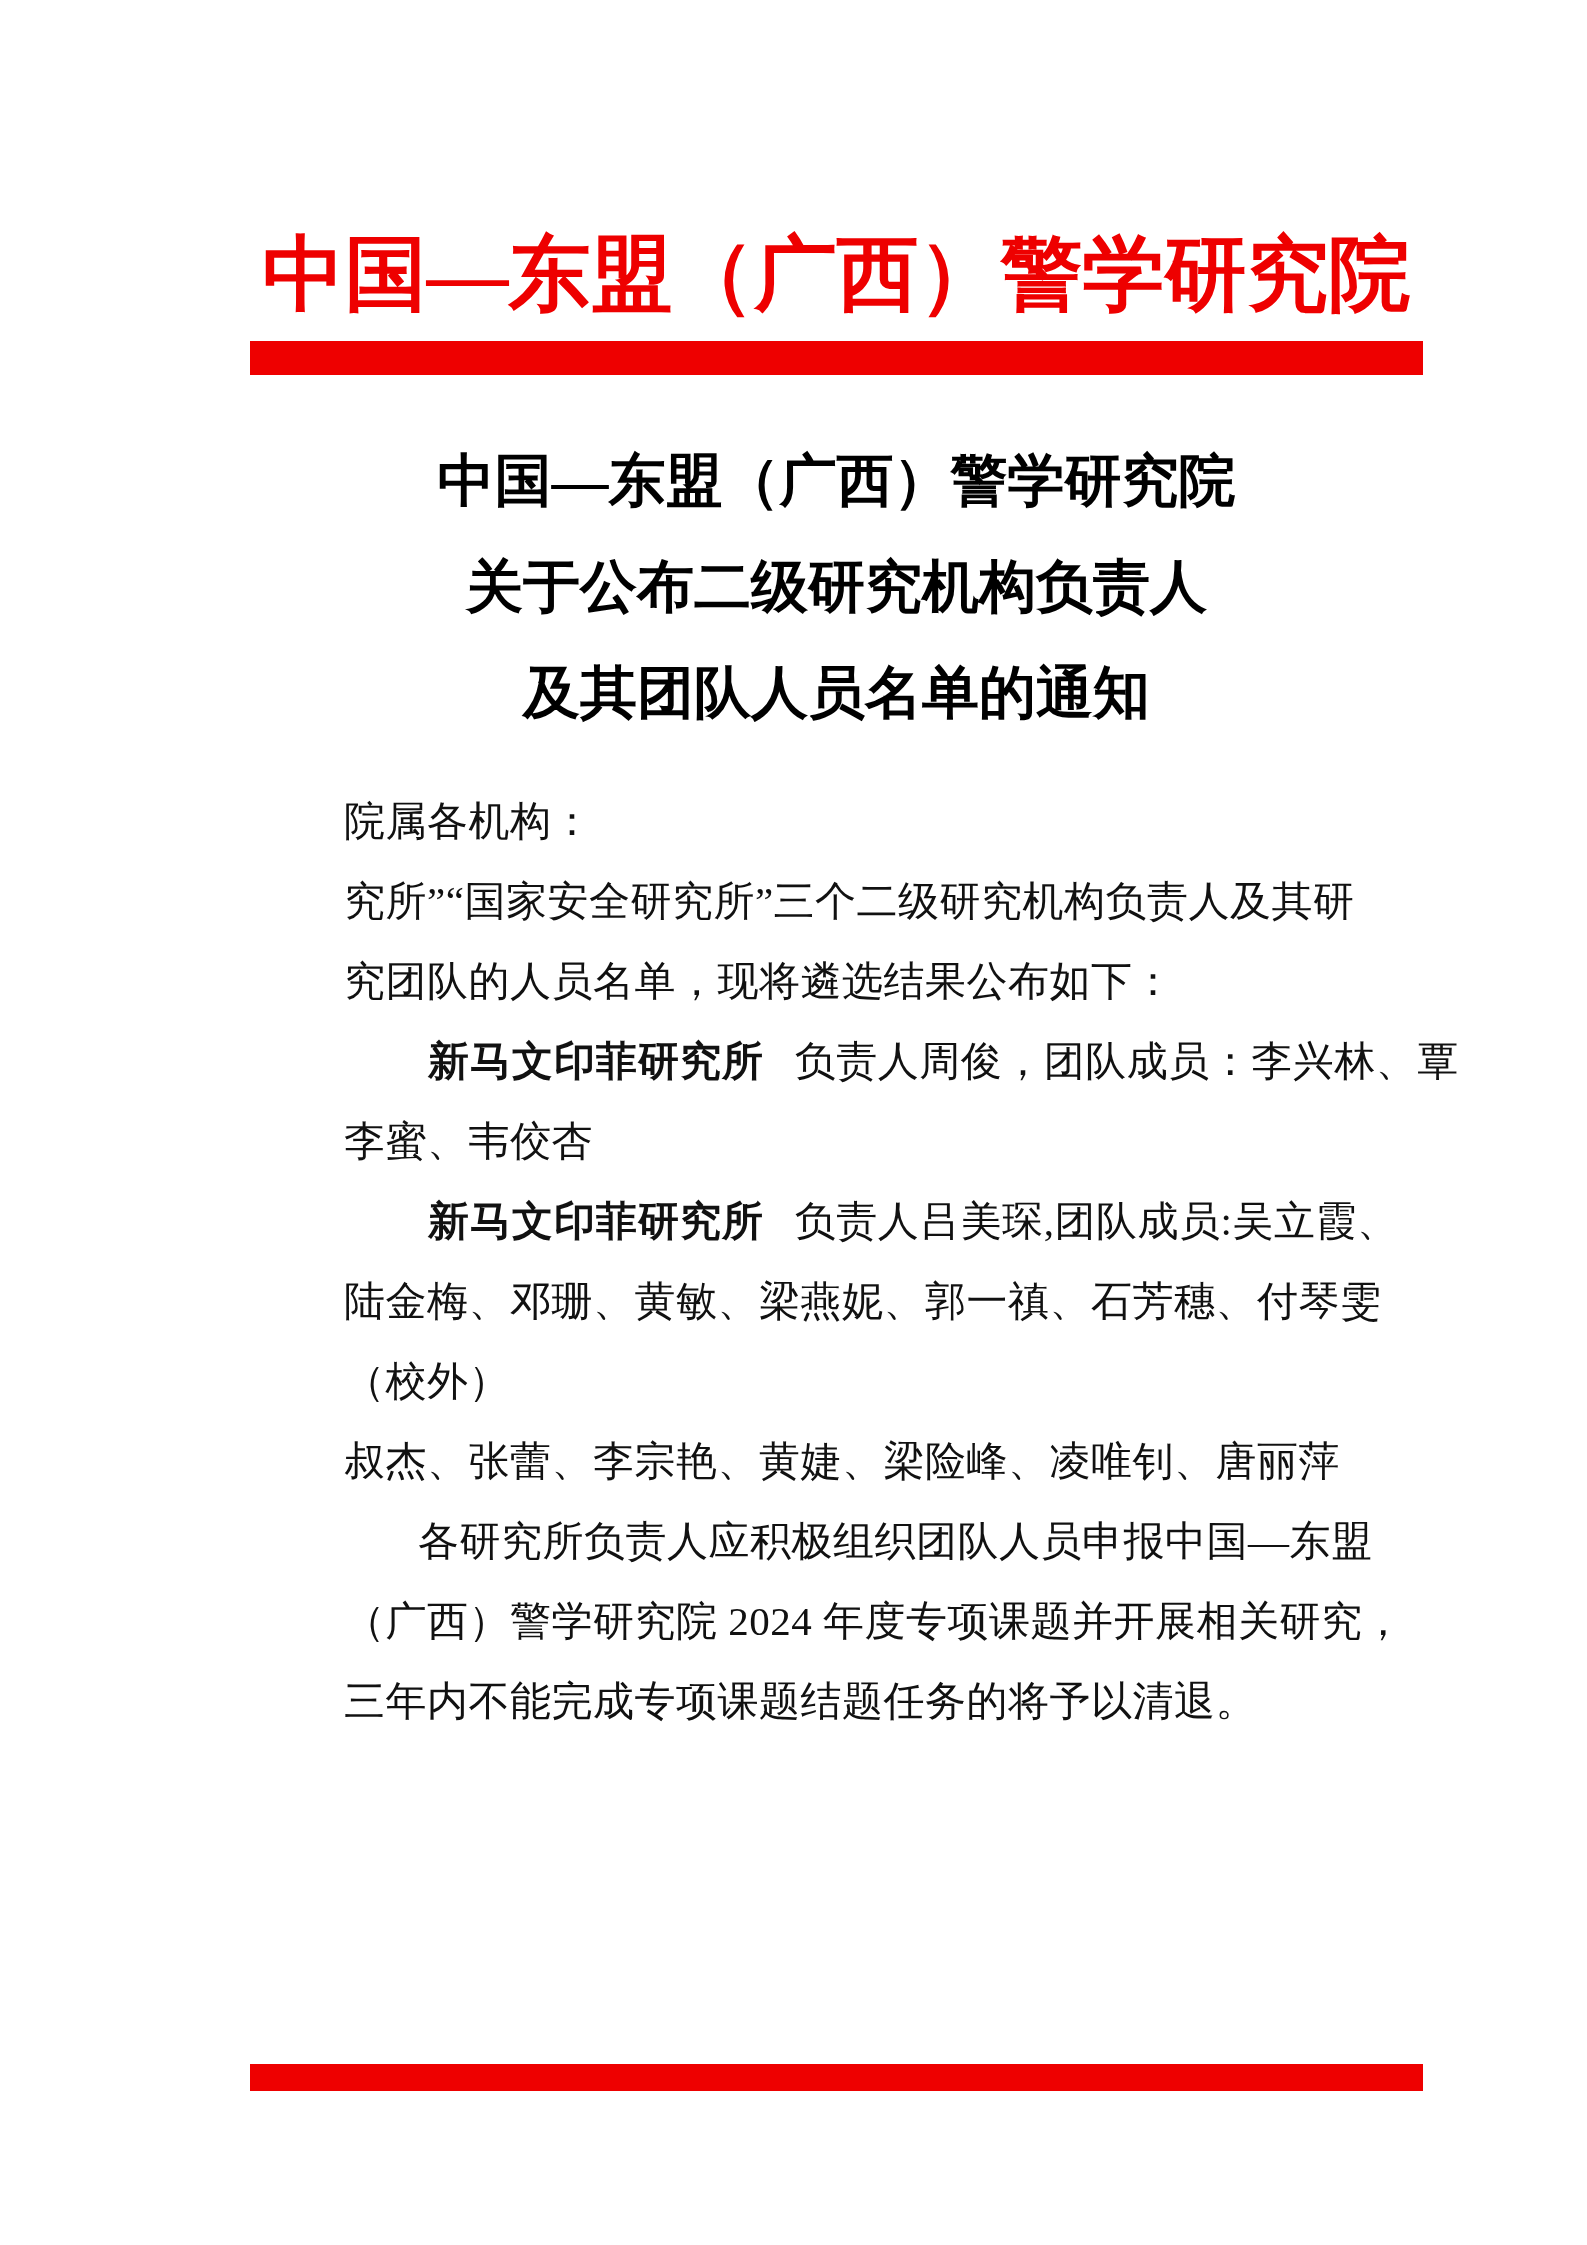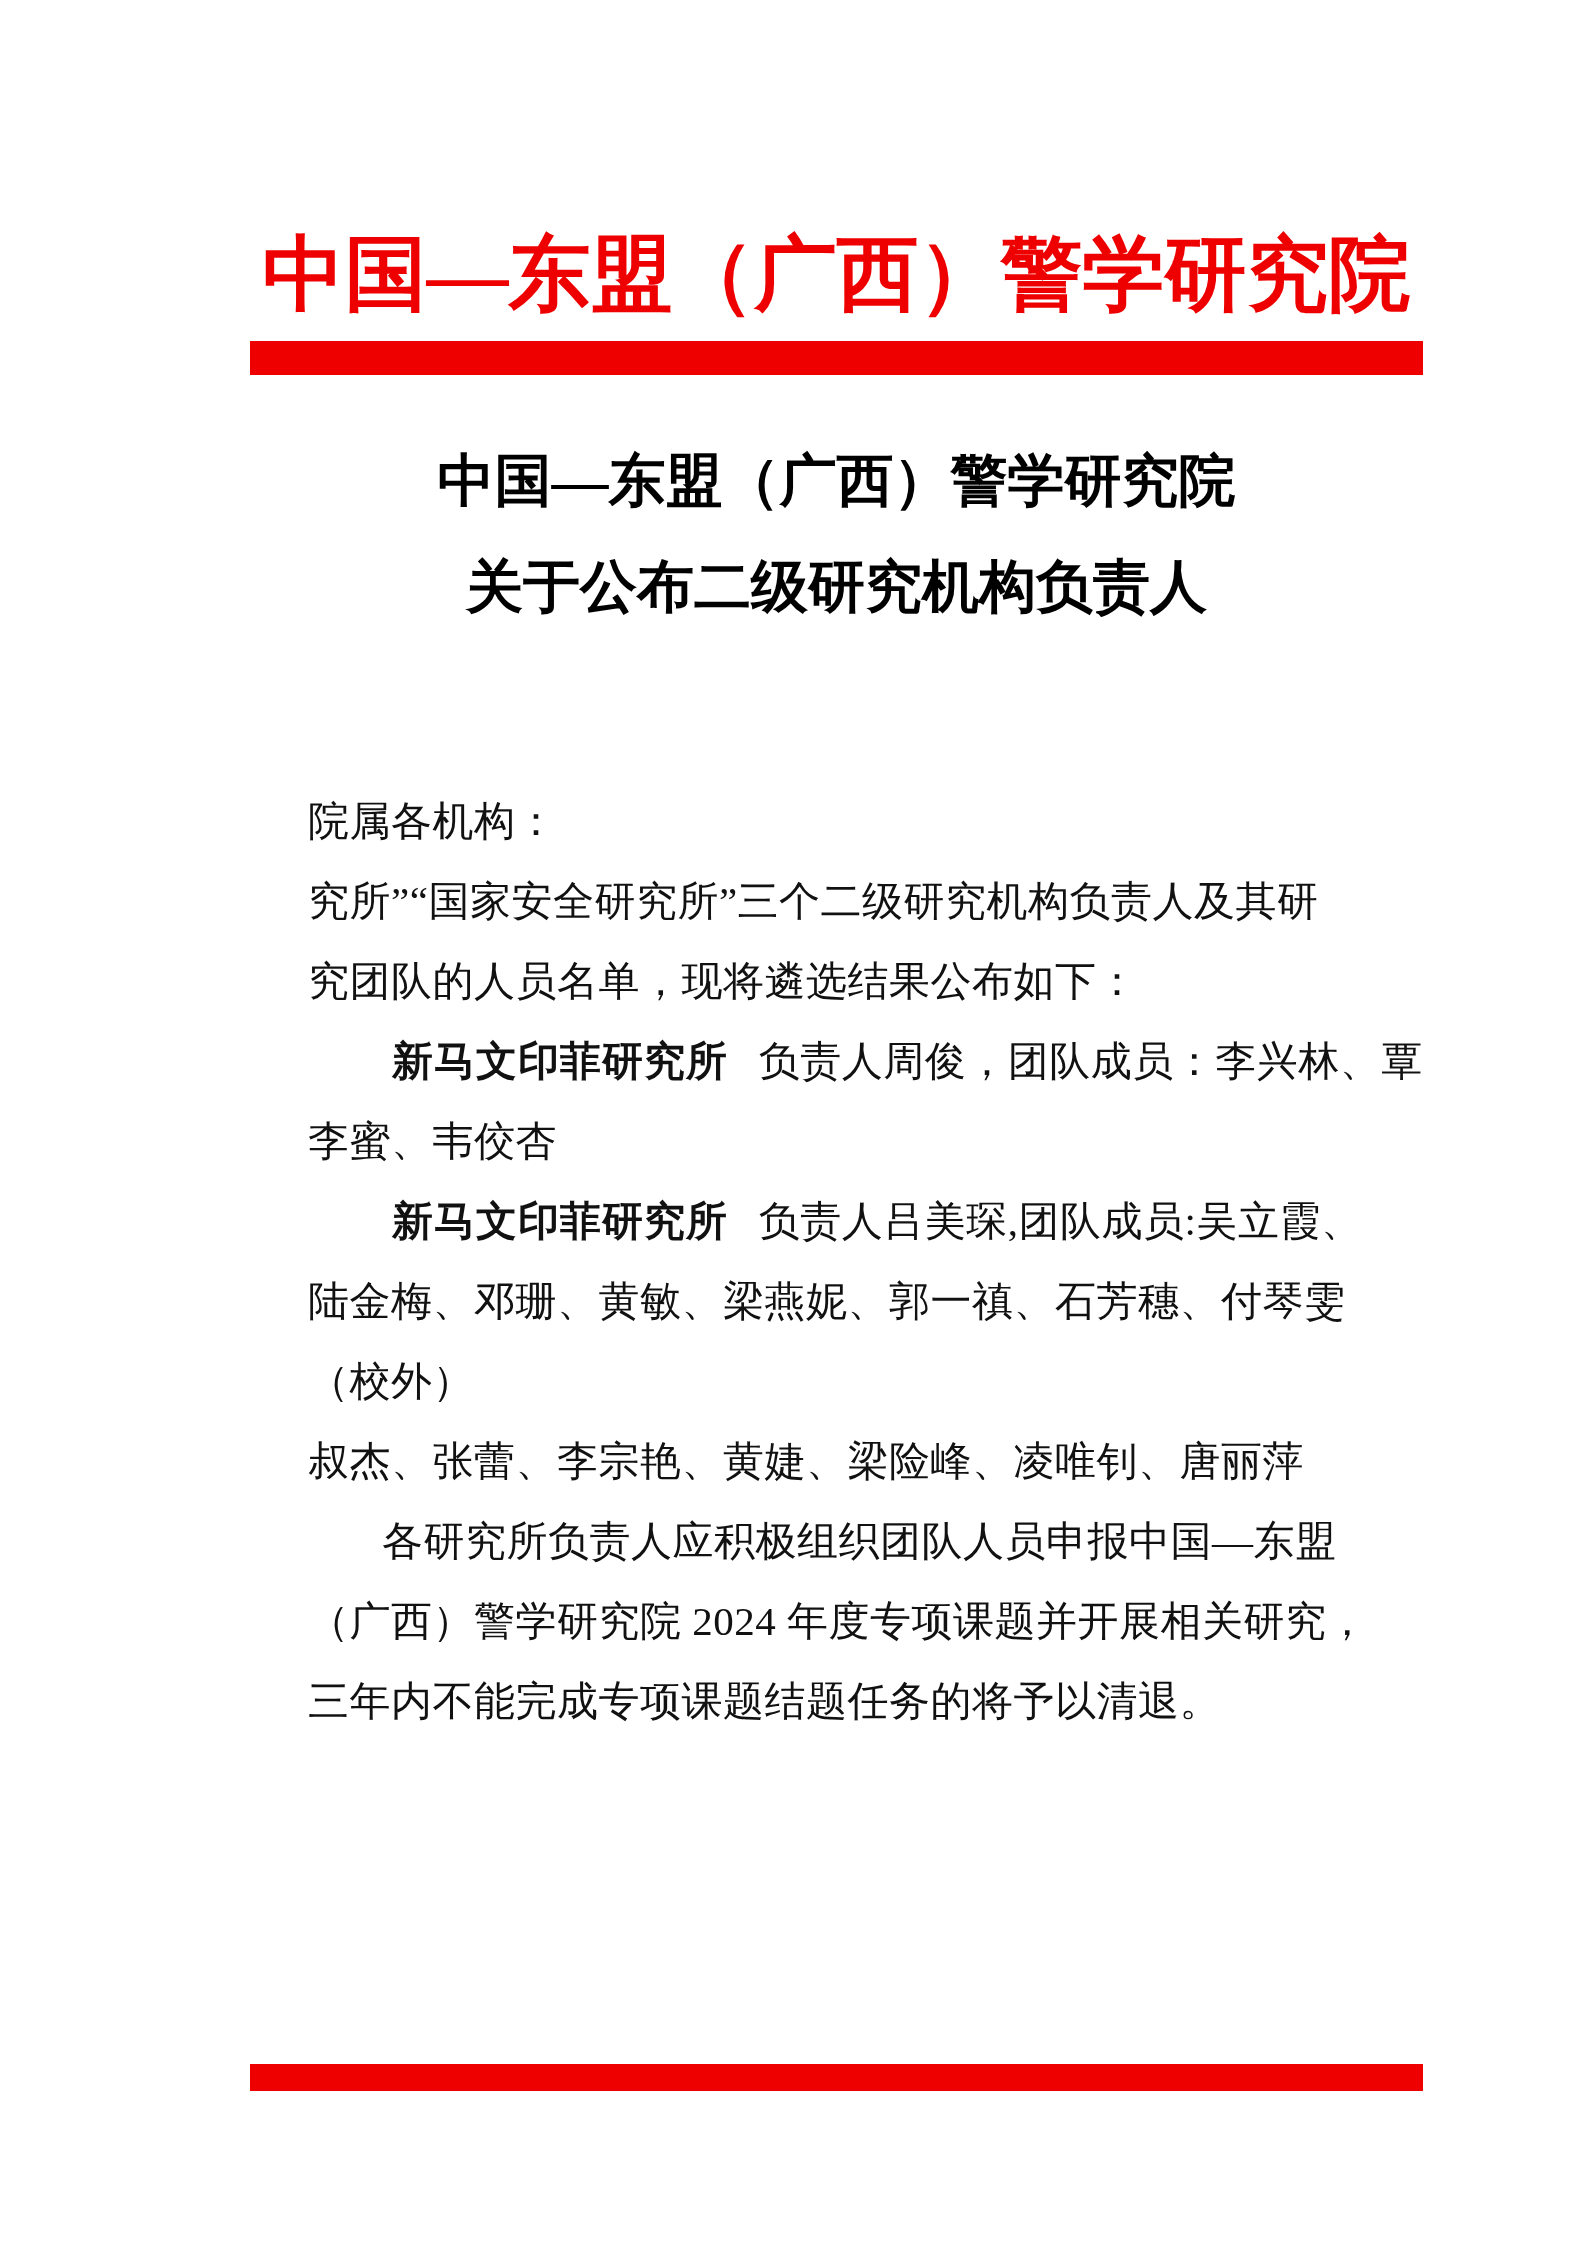--- a/index.html
+++ b/index.html
@@ -56,20 +56,21 @@
     top: 741px;
     width: 1100px;
     font-size: 41px;
     color: #111111;
   }
   .body-line {
     height: 80px;
     line-height: 80px;
     white-space: nowrap;
     letter-spacing: 0.5px;
+    margin-left: 36px;
   }
   .body-line.indent { padding-left: 84px; }
   .institute-name {
     font-family: "Liberation Sans", "DejaVu Sans", sans-serif;
     font-weight: bold;
     letter-spacing: 1px;
   }
 </style>
 </head>
 <body>
@@ -77,20 +78,21 @@
 <div class="page">
 
   <div class="org-name">中国—东盟（广西）警学研究院</div>
 
   <div class="rule rule-top-thick"></div>
   <div class="rule rule-top-thin"></div>
 
   <div class="doc-title">
     <div>中国—东盟（广西）警学研究院</div>
     <div>关于公布二级研究机构负责人</div>
+    <div>及其团队人员名单的通知</div>
   </div>
 
   <div class="doc-body">
     <div class="body-line">院属各机构：</div>
     <div class="body-line">究所”“国家安全研究所”三个二级研究机构负责人及其研</div>
     <div class="body-line">究团队的人员名单，现将遴选结果公布如下：</div>
     <div class="body-line indent">
       <span class="institute-name">新马文印菲研究所</span><span> 负责人周俊，团队成员：李兴林、覃</span>
     </div>
     <div class="body-line">李蜜、韦佼杏</div>

